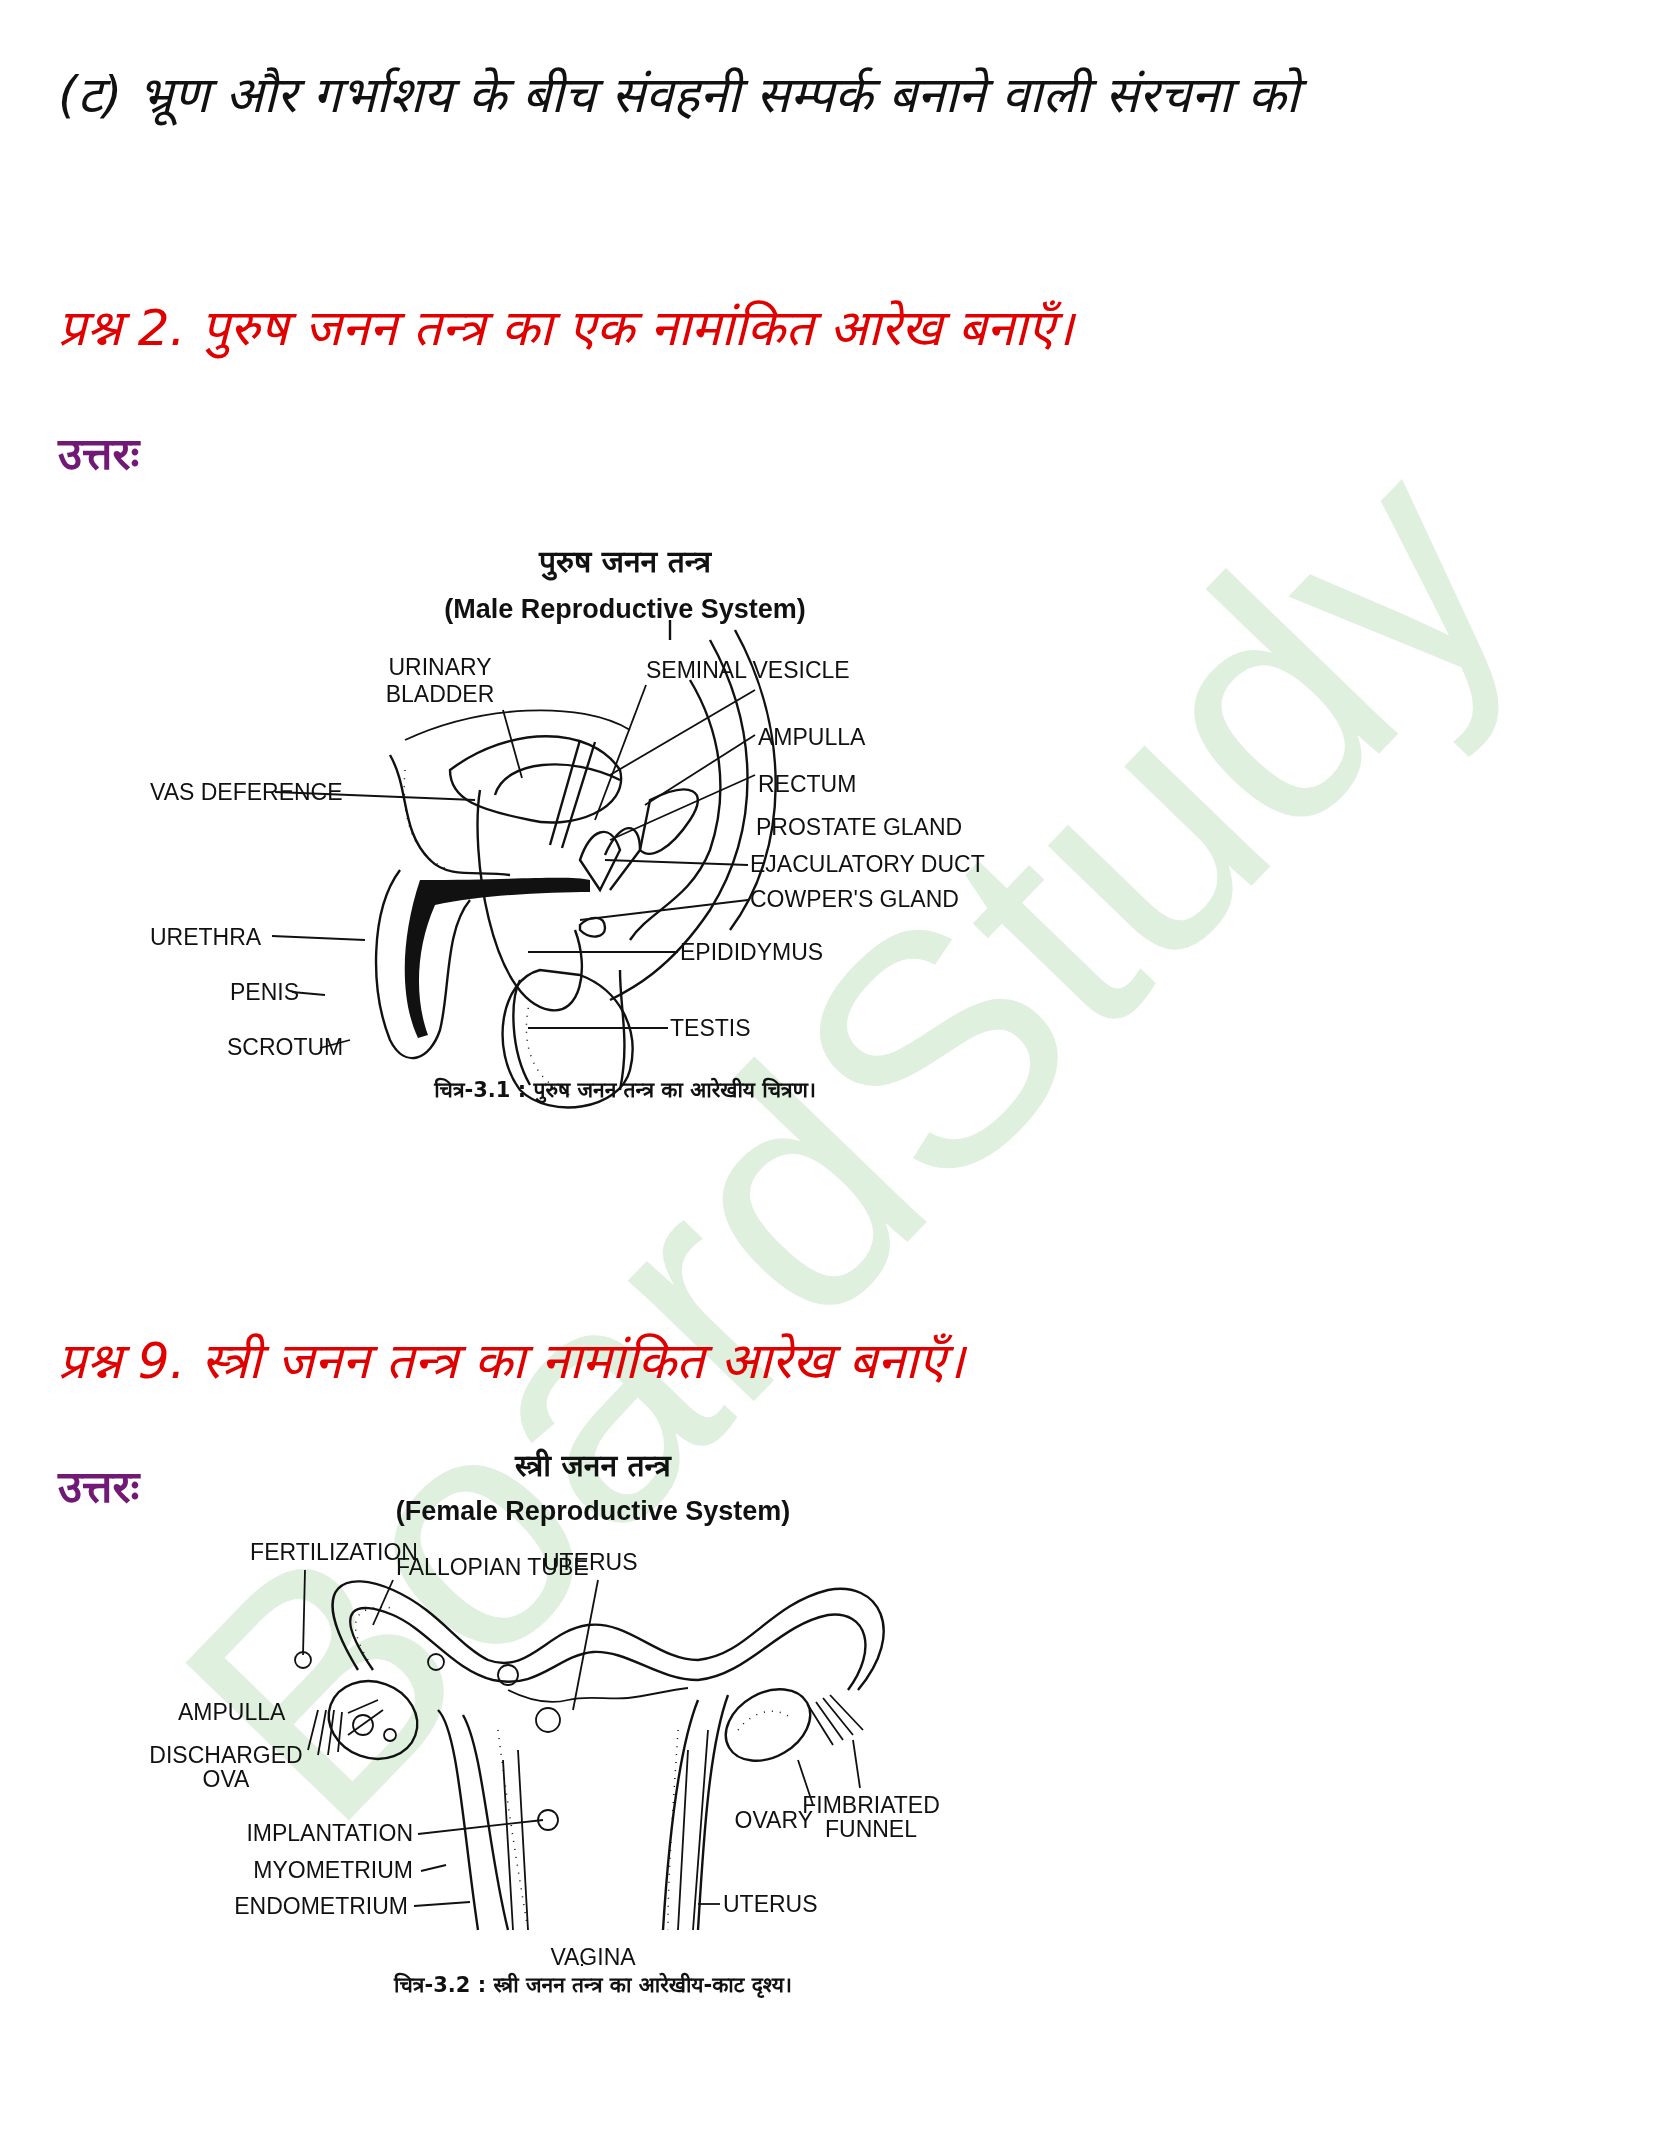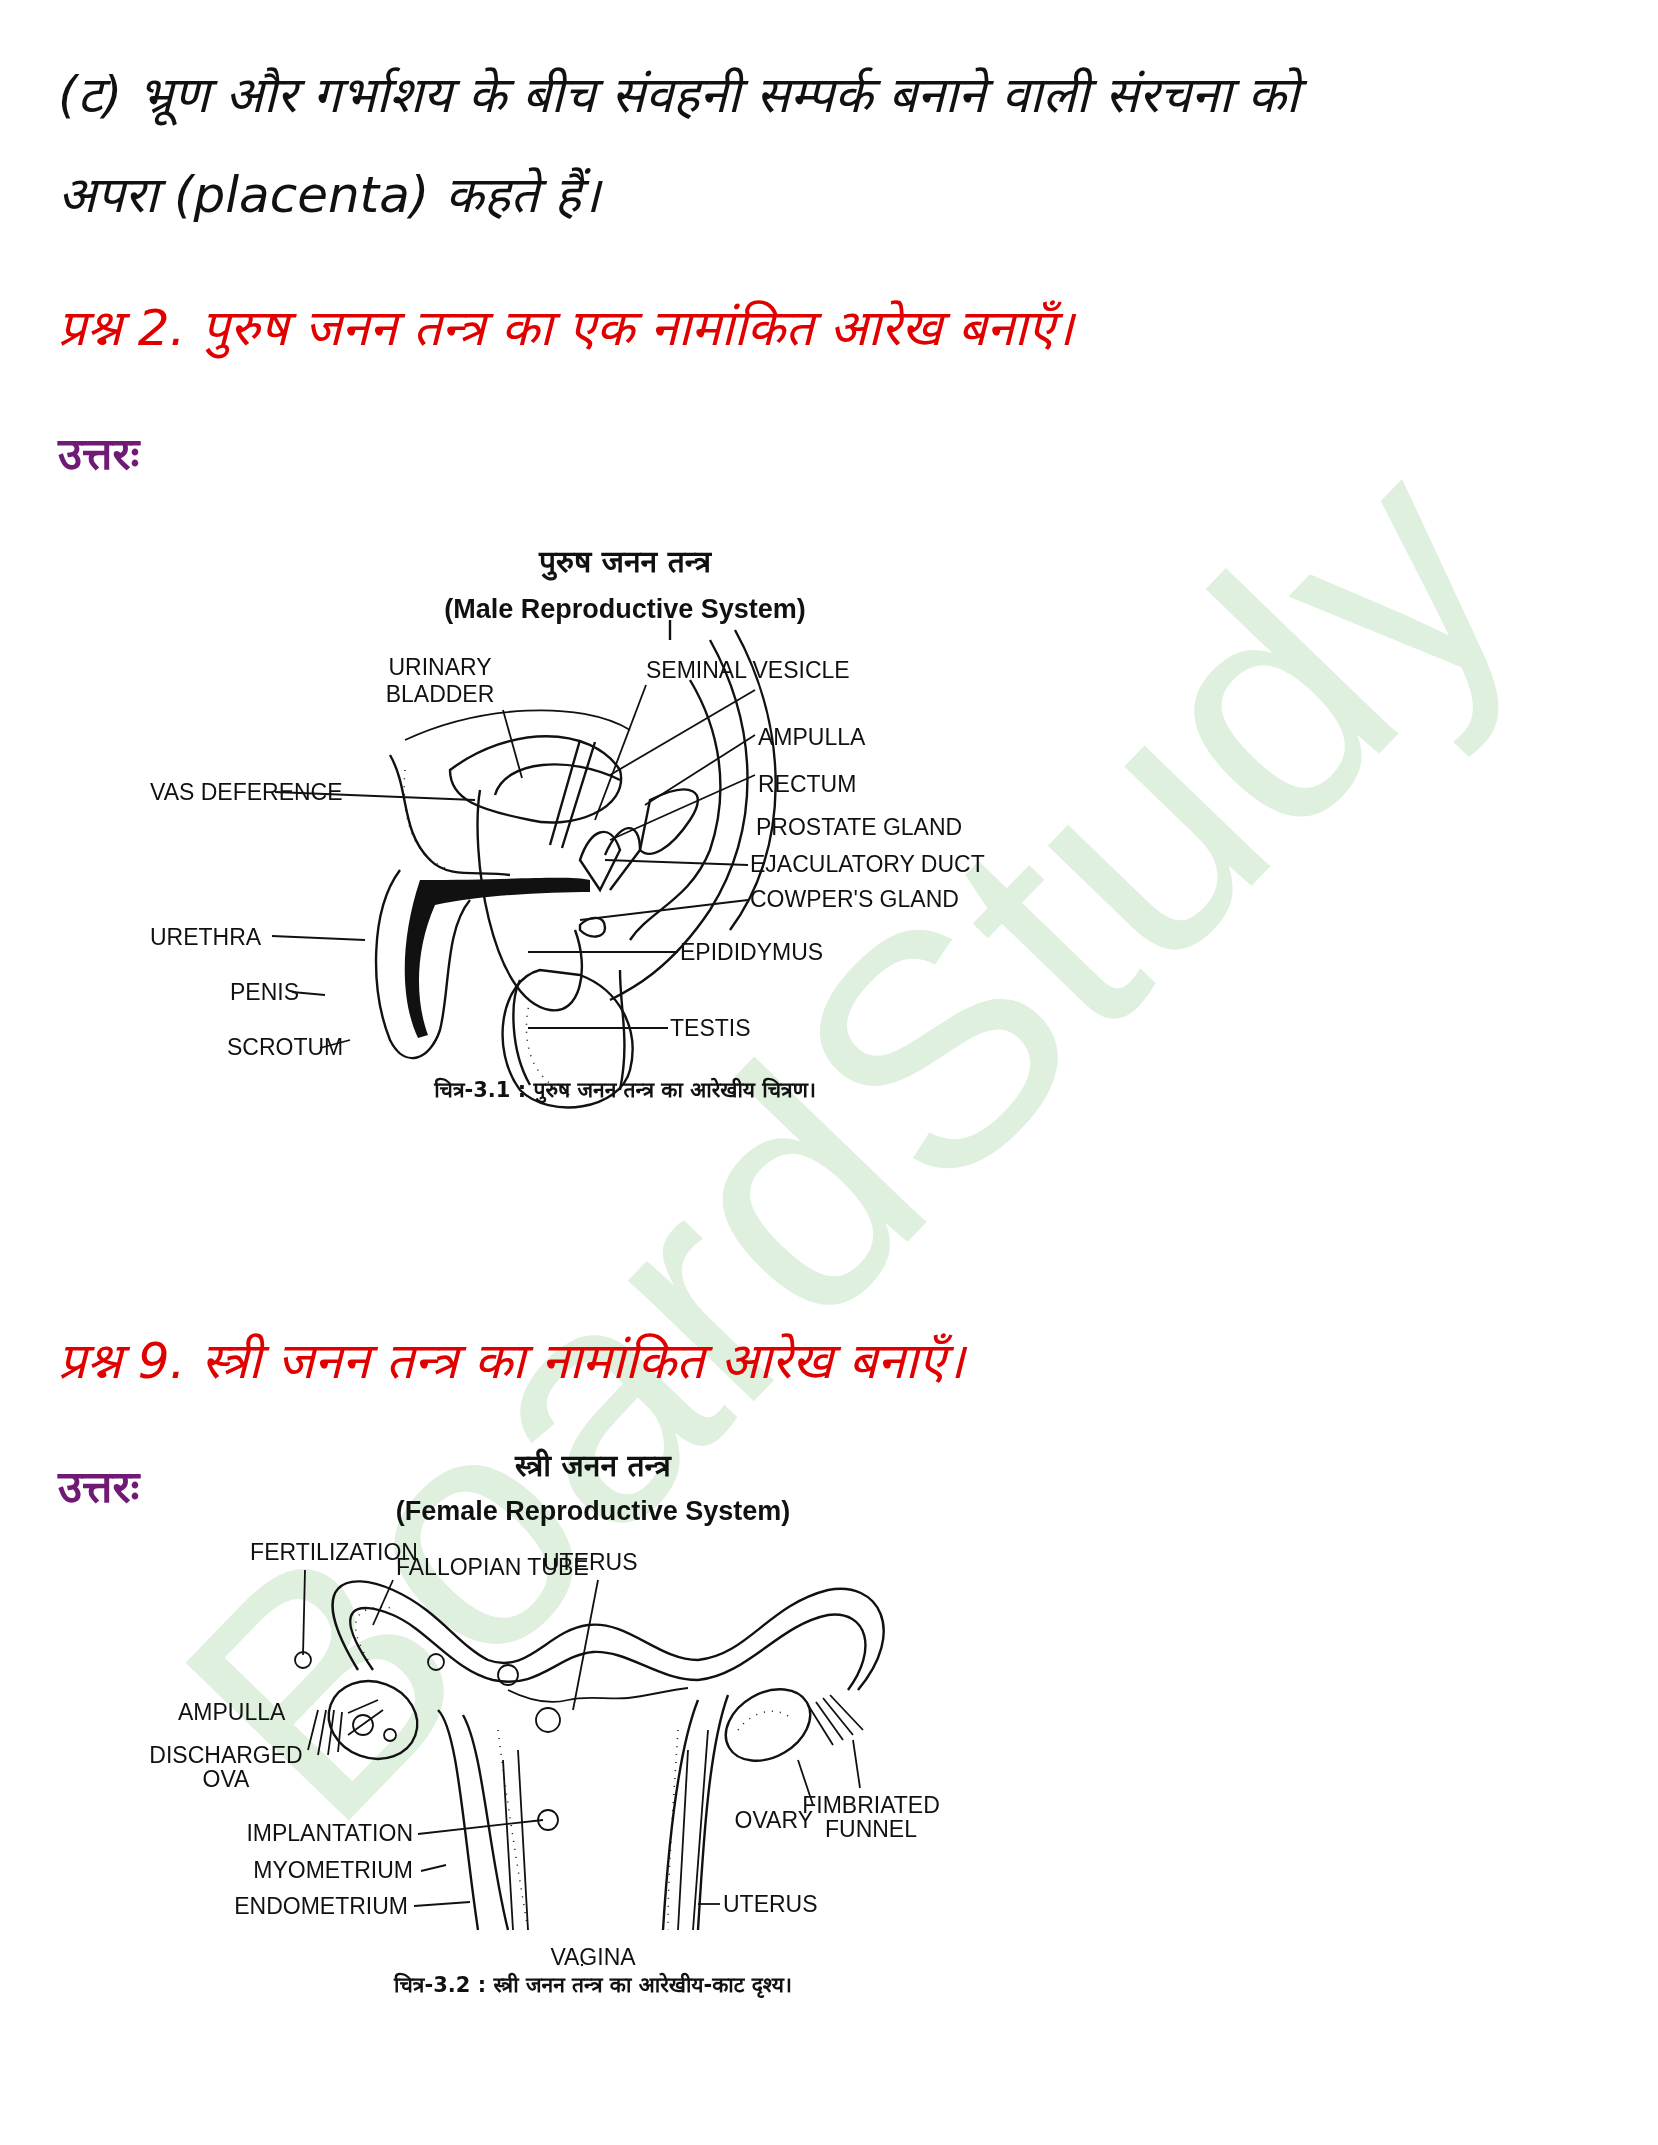--- a/index.html
+++ b/index.html
@@ -21,21 +21,20 @@
 </style>
 </head>
 <body>
 
 <svg class="watermark" viewBox="0 0 1658 2145">
   <text x="0" y="0" transform="translate(330 1840) rotate(-46)" font-family="Liberation Sans, sans-serif" font-size="330" fill="#dff0df">BoardStudy</text>
 </svg>
 
 <div class="layer" style="left:58px; top:45px;">
   <div class="body-text">(ट) भ्रूण और गर्भाशय के बीच संवहनी सम्पर्क बनाने वाली संरचना को</div>
-  <div class="body-text">अपरा (placenta) कहते हैं।</div>
 </div>
 
 <div class="layer question" style="left:58px; top:292px;">प्रश्न 2. पुरुष जनन तन्त्र का एक नामांकित आरेख बनाएँ।</div>
 <div class="layer answer-label" style="left:58px; top:422px;">उत्तरः</div>
 
 <div class="fig" style="left:150px; top:530px; width:950px; height:600px;text-align:center;">
   <svg width="950" height="600" viewBox="0 0 950 600">
     <text class="ttl-hi" x="475" y="42" text-anchor="middle">पुरुष जनन तन्त्र</text>
     <text class="ttl-en" x="475" y="88" text-anchor="middle">(Male Reproductive System)</text>
 

